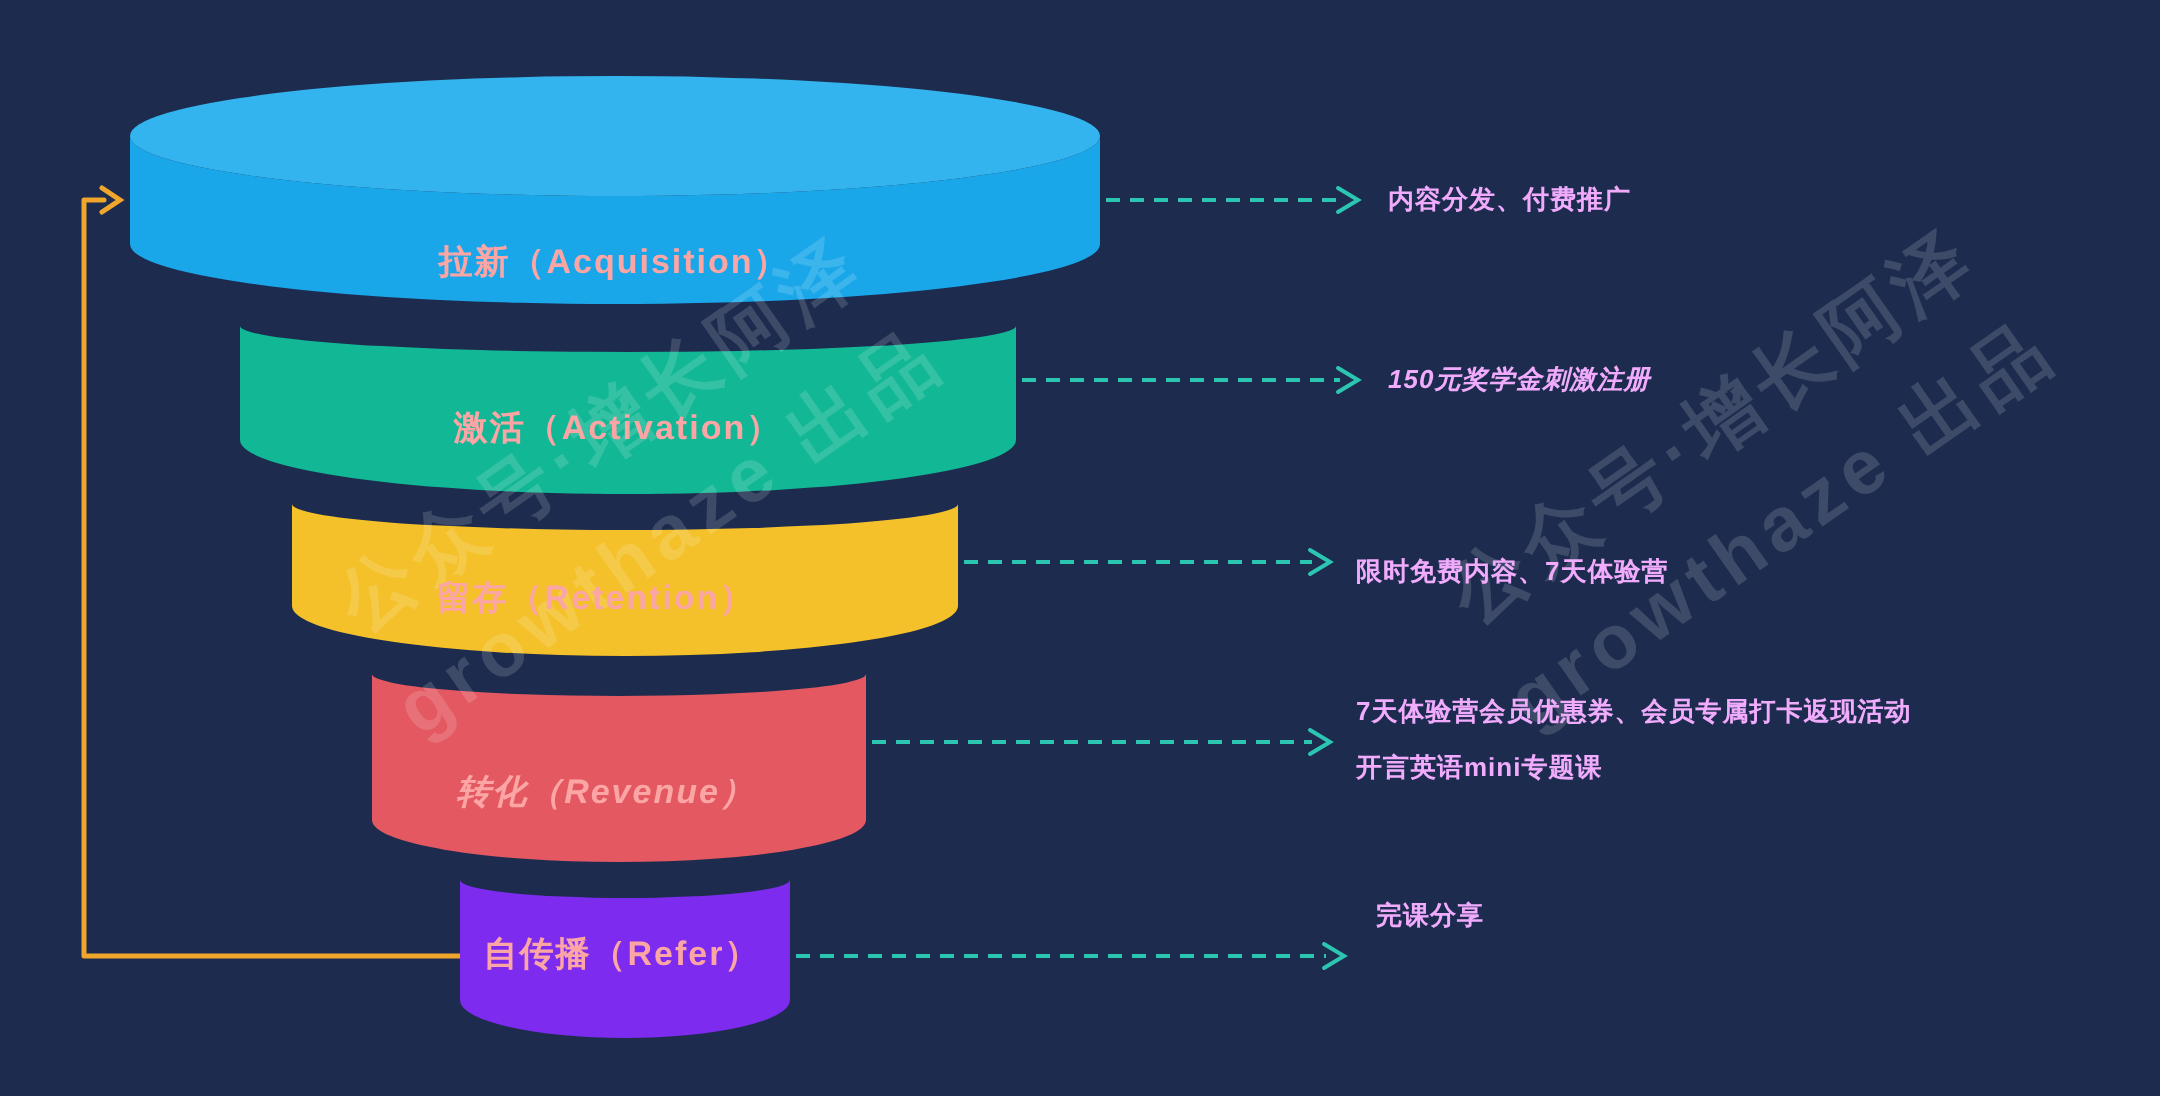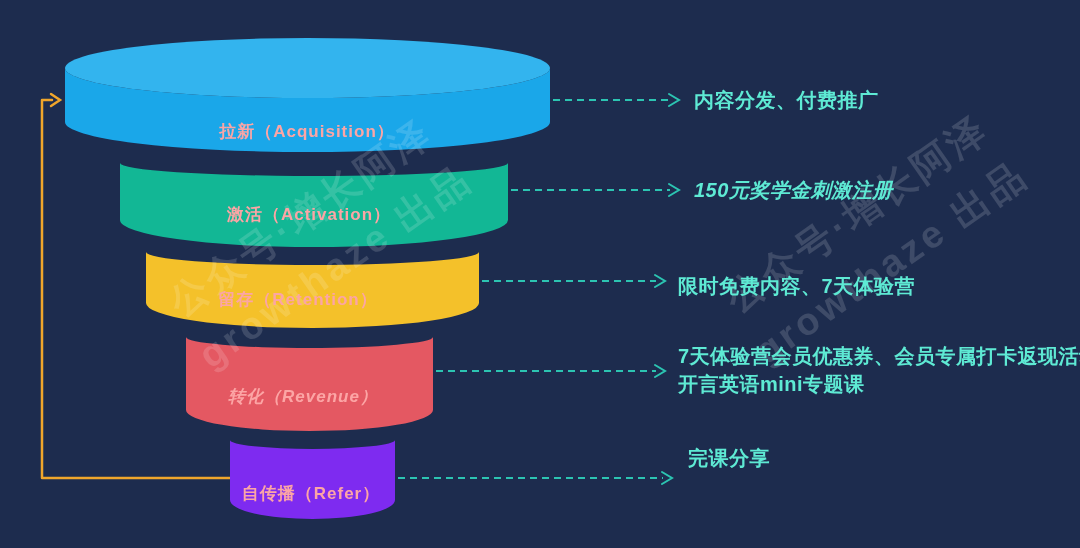--- a/index.html
+++ b/index.html
@@ -12,21 +12,21 @@
     background: #1d2c4e; overflow: hidden;
   }
   .stage svg { position: absolute; left: 0; top: 0; }
   .layer-label {
     position: absolute; transform: translate(-50%, -50%);
     color: #fca5a5; font-size: 17px; font-weight: 700;
     letter-spacing: 1px; white-space: nowrap; z-index: 4;
   }
   .annotation {
     position: absolute; transform: translateY(-50%);
-    color: #5eead4; font-size: 20px; font-weight: 600;
+    color: #f0abfc; font-size: 13px; font-weight: 600;
     line-height: 28px; white-space: nowrap; letter-spacing: 0.5px; z-index: 4;
   }
   .watermark {
     position: absolute; transform: translate(-50%, -50%) rotate(-35deg);
     color: rgba(255,255,255,0.15); font-size: 38px; font-weight: 700;
     letter-spacing: 4px; text-align: center; line-height: 60px;
     white-space: nowrap; z-index: 3; pointer-events: none;
   }
 </style>
 </head>
@@ -72,21 +72,21 @@
   </div>
   <div class="watermark" style="left:874px; top:238px;">
     <div>公众号·增长阿泽</div>
     <div>growthaze 出品</div>
   </div>
 
   <div class="layer-label" style="left:307px; top:131px;">拉新（Acquisition）</div>
   <div class="layer-label" style="left:309px; top:214px;">激活（Activation）</div>
   <div class="layer-label" style="left:298px; top:299px;">留存（Retention）</div>
   <div class="layer-label" style="left:303px; top:396px;font-style:italic;">转化（Revenue）</div>
-  <div class="layer-label" style="left:311px; top:477px;margin-top:16px;">自传播（Refer）</div>
+  <div class="layer-label" style="left:311px; top:477px;">自传播（Refer）</div>
 
   <div class="annotation" style="left:694px; top:100px;">
     <div>内容分发、付费推广</div>
   </div>
   <div class="annotation" style="left:694px; top:190px;font-style:italic;">
     <div>150元奖学金刺激注册</div>
   </div>
   <div class="annotation" style="left:678px; top:286px;">
     <div>限时免费内容、7天体验营</div>
   </div>

